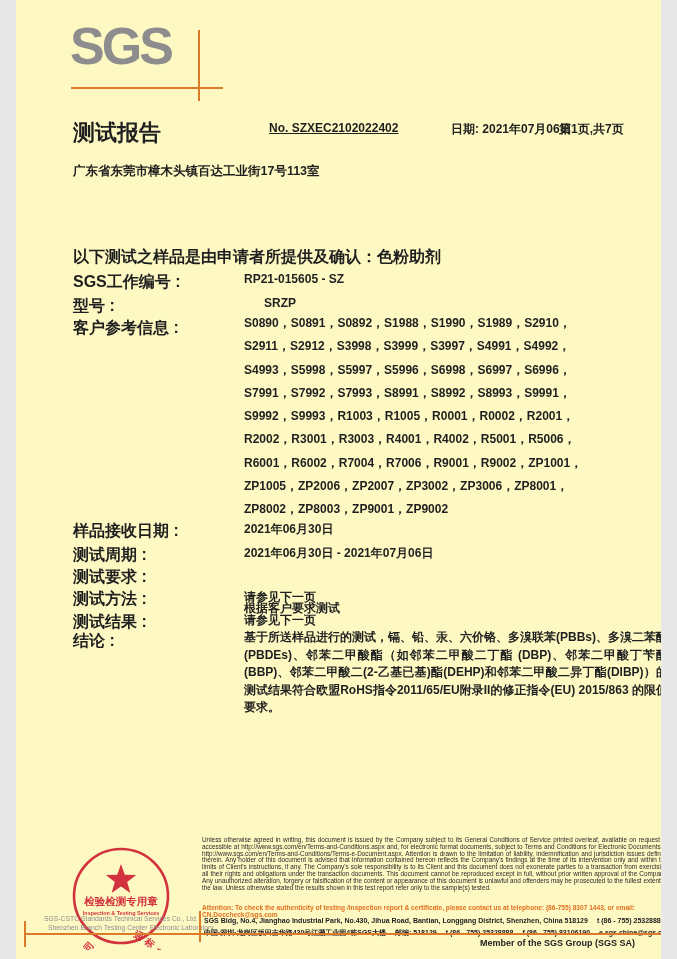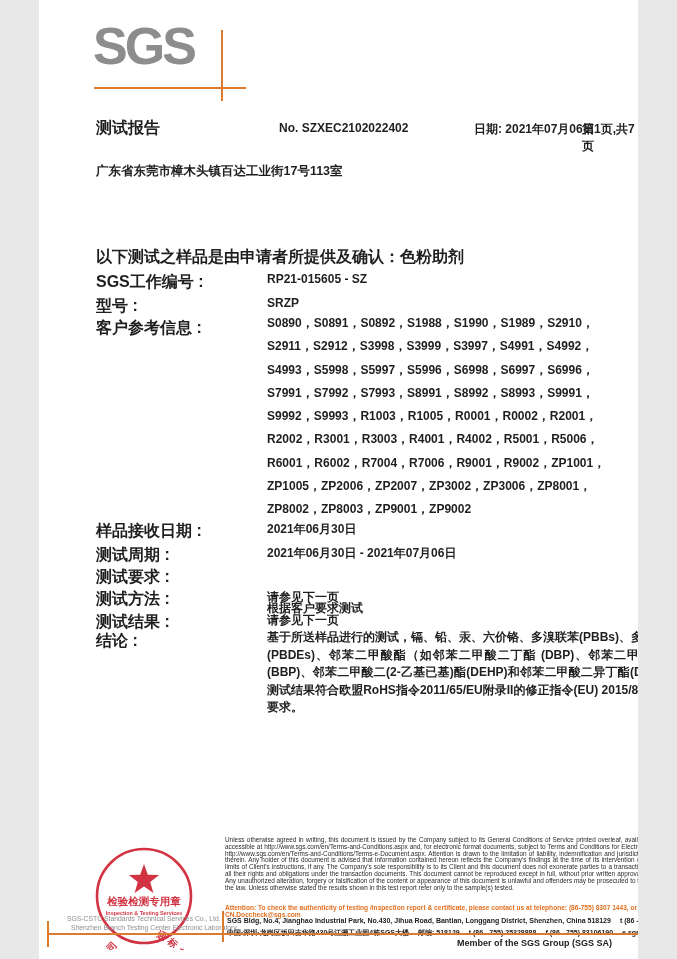--- a/index.html
+++ b/index.html
@@ -1,26 +1,26 @@
 <!DOCTYPE html>
 <html><head>
 <meta charset="utf-8">
 <style>
   html,body{margin:0;padding:0;background:#e8e8e8;}
   .page{
-    position:relative;width:599px;height:959px;margin:0 auto;background:#ffffff;
+    position:relative;width:645px;height:959px;margin:0 auto;background:#fef9c3;
     font-family:"Liberation Sans","DejaVu Sans",sans-serif;color:#1f1f1f;overflow:hidden;
   }
   .abs{position:absolute;}
   
   .logo-sgs{left:54px;top:20px;font-size:52px;font-weight:bold;color:#8d8d8d;letter-spacing:-3px;line-height:1;}
   .logo-hline{left:55px;top:87px;width:152px;height:2px;background:#dd7b2d;}
   .logo-vline{left:182px;top:30px;width:2px;height:71px;background:#dd7b2d;}
   
-  .report-title{left:57px;top:118px;font-size:16px;font-weight:bold;}
+  .report-title{left:57px;top:118px;font-size:22px;font-weight:bold;}
   .hdr{font-size:12px;font-weight:bold;top:121px;}
   
   .applicant{left:57px;top:160px;font-size:12.5px;font-weight:bold;line-height:23px;}
   
   .lbl{left:57px;font-size:16px;font-weight:bold;}
   .val{left:228px;font-size:12px;font-weight:bold;}
   .ref-lines{left:228px;top:312px;font-size:12px;line-height:23.3px;font-weight:bold;}
   .conclusion-text{left:228px;top:629px;width:424px;font-size:12px;font-weight:bold;line-height:17.6px;text-align:justify;}
   
   .fine-print{left:186px;top:837px;width:466px;font-size:6.4px;line-height:6.8px;text-align:justify;color:#2a2a2a;}
@@ -37,35 +37,35 @@
 </head>
 <body>
 
 <div class="page">
 
   <div class="abs logo-sgs">SGS</div>
   <div class="abs logo-hline"></div>
   <div class="abs logo-vline"></div>
 
   <div class="abs report-title">测试报告</div>
-  <div class="abs hdr" style="left:240px;">No. SZXEC2102022402</div>
+  <div class="abs hdr" style="left:253px;text-decoration:underline;">No. SZXEC2102022402</div>
   <div class="abs hdr" style="left:435px;">日期: 2021年07月06日</div>
   <div class="abs hdr" style="left:543px;">第1页,共7页</div>
 
   <div class="abs applicant">
     <div>广东省东莞市樟木头镇百达工业街17号113室</div>
   </div>
 
   <div class="abs lbl" style="top:247px;">以下测试之样品是由申请者所提供及确认：色粉助剂</div>
 
   <div class="abs lbl" style="top:272px;">SGS工作编号 :</div>
   <div class="abs val" style="top:272px;">RP21-015605 - SZ</div>
 
   <div class="abs lbl" style="top:296px;">型号 :</div>
-  <div class="abs val" style="top:296px;">SRZP</div>
+  <div class="abs val" style="top:296px;margin-left:20px;">SRZP</div>
 
   <div class="abs lbl" style="top:318px;text-align:center;">客户参考信息 :</div>
   <div class="abs ref-lines">
     <div>S0890，S0891，S0892，S1988，S1990，S1989，S2910，</div>
     <div>S2911，S2912，S3998，S3999，S3997，S4991，S4992，</div>
     <div>S4993，S5998，S5997，S5996，S6998，S6997，S6996，</div>
     <div>S7991，S7992，S7993，S8991，S8992，S8993，S9991，</div>
     <div>S9992，S9993，R1003，R1005，R0001，R0002，R2001，</div>
     <div>R2002，R3001，R3003，R4001，R4002，R5001，R5006，</div>
     <div>R6001，R6002，R7004，R7006，R9001，R9002，ZP1001，</div>

